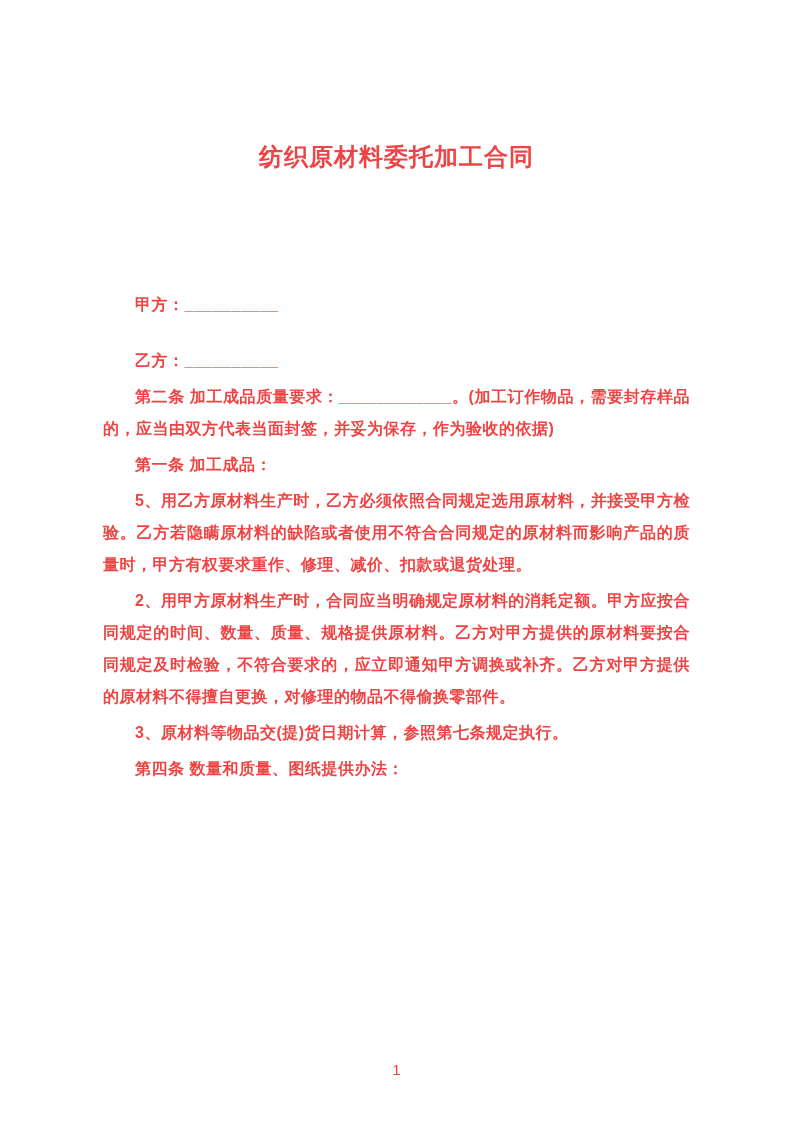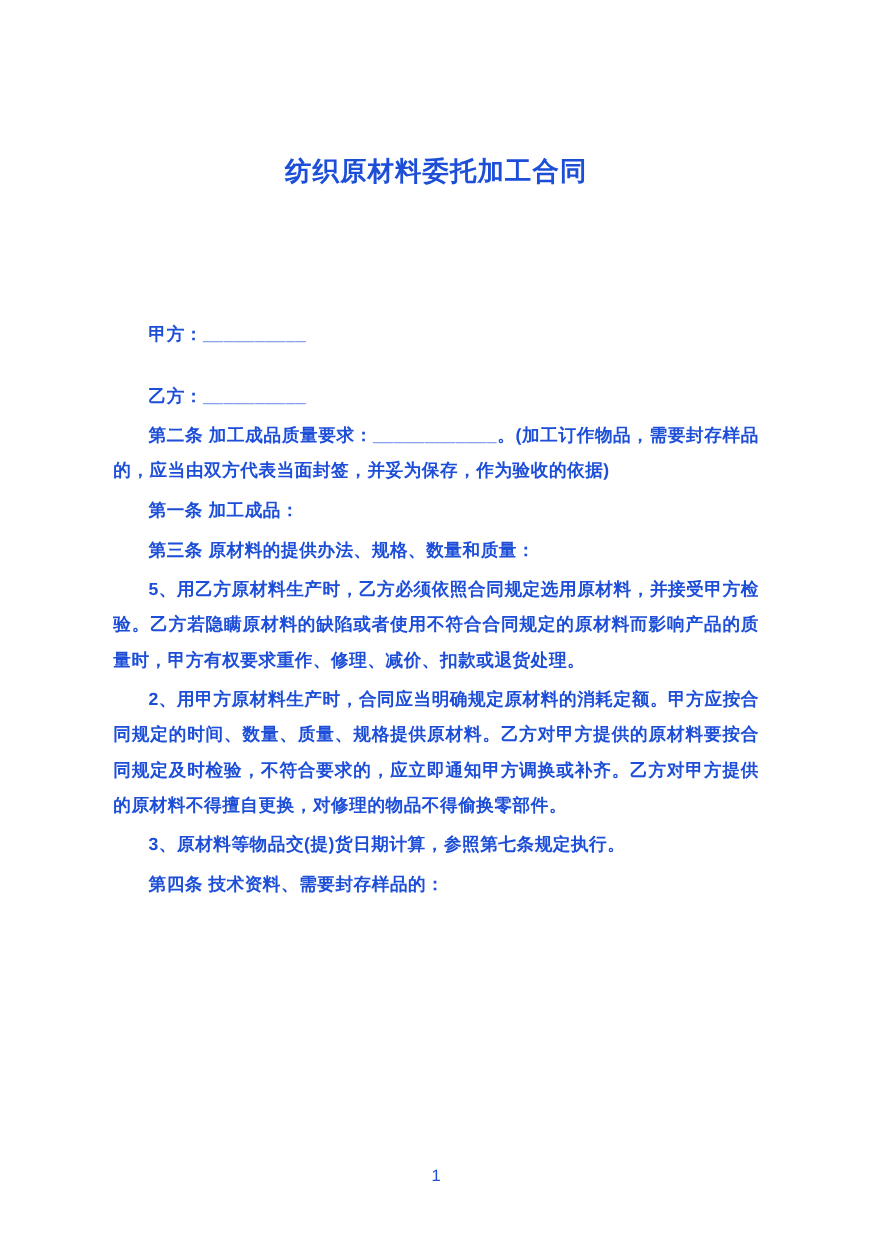--- a/index.html
+++ b/index.html
@@ -6,21 +6,21 @@
     margin: 0;
     padding: 0;
     background: #ffffff;
   }
   .page {
     position: relative;
     width: 793px;
     height: 1122px;
     margin: 0 auto;
     background: #ffffff;
-    color: #1d4ed8;
+    color: #ef4444;
     font-family: "Liberation Sans", "DejaVu Sans", sans-serif;
     overflow: hidden;
   }
   .content {
     position: absolute;
     top: 0;
     left: 103px;
     width: 587px;
   }
   .doc-title {
@@ -63,25 +63,24 @@
 
     <p class="para gap-after-title">甲方：__________</p>
 
     <p class="para gap-party">乙方：__________</p>
 
 
     <p class="para">第二条 加工成品质量要求：____________。(加工订作物品，需要封存样品的，应当由双方代表当面封签，并妥为保存，作为验收的依据)</p>
 
     <p class="para">第一条 加工成品：</p>
 
-    <p class="para">第三条 原材料的提供办法、规格、数量和质量：</p>
 
     <p class="para">5、用乙方原材料生产时，乙方必须依照合同规定选用原材料，并接受甲方检验。乙方若隐瞒原材料的缺陷或者使用不符合合同规定的原材料而影响产品的质量时，甲方有权要求重作、修理、减价、扣款或退货处理。</p>
 
     <p class="para">2、用甲方原材料生产时，合同应当明确规定原材料的消耗定额。甲方应按合同规定的时间、数量、质量、规格提供原材料。乙方对甲方提供的原材料要按合同规定及时检验，不符合要求的，应立即通知甲方调换或补齐。乙方对甲方提供的原材料不得擅自更换，对修理的物品不得偷换零部件。</p>
 
     <p class="para">3、原材料等物品交(提)货日期计算，参照第七条规定执行。</p>
 
-    <p class="para">第四条 技术资料、需要封存样品的：</p>
+    <p class="para">第四条 数量和质量、图纸提供办法：</p>
   </div>
 
   <div class="page-number">1</div>
 </div>
 
 </body></html>

